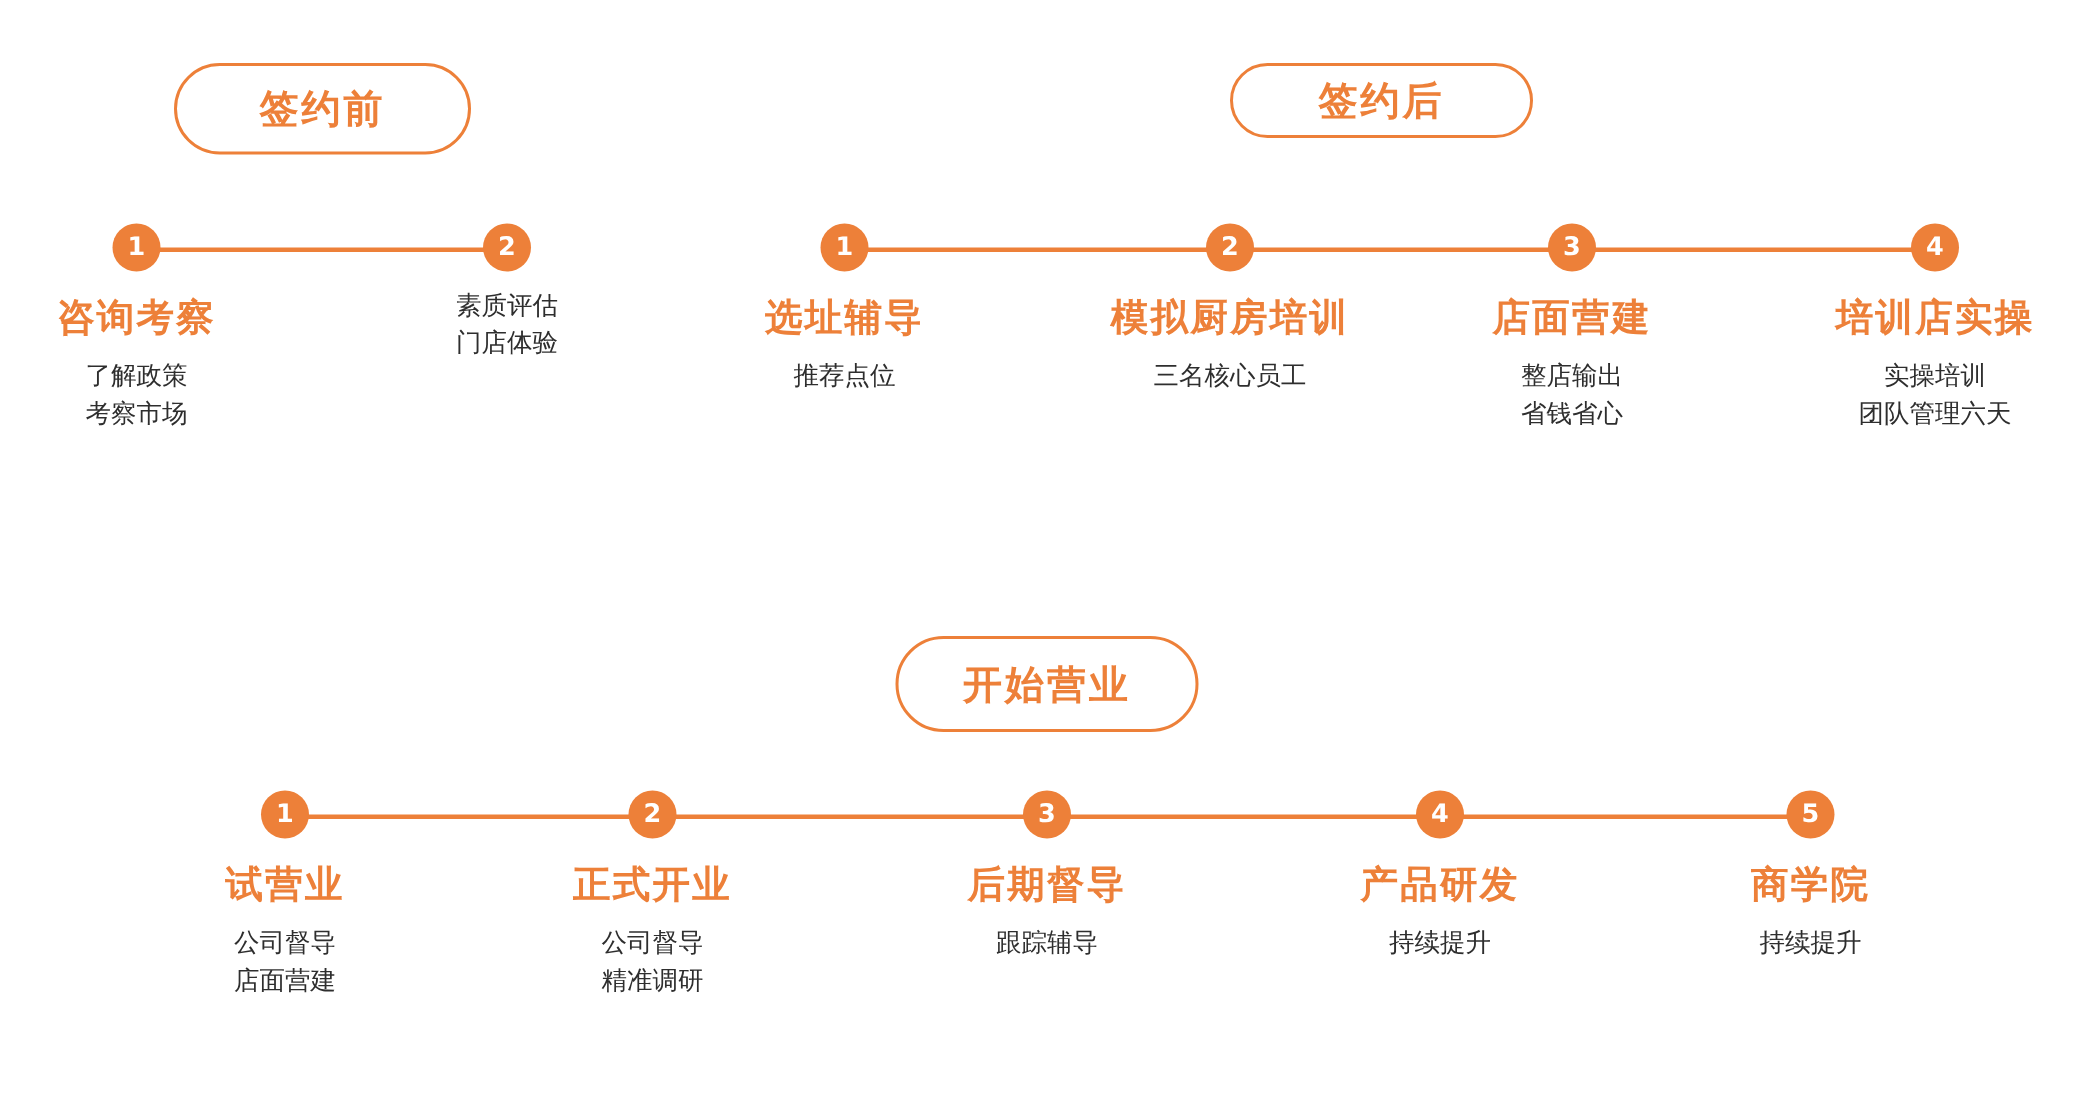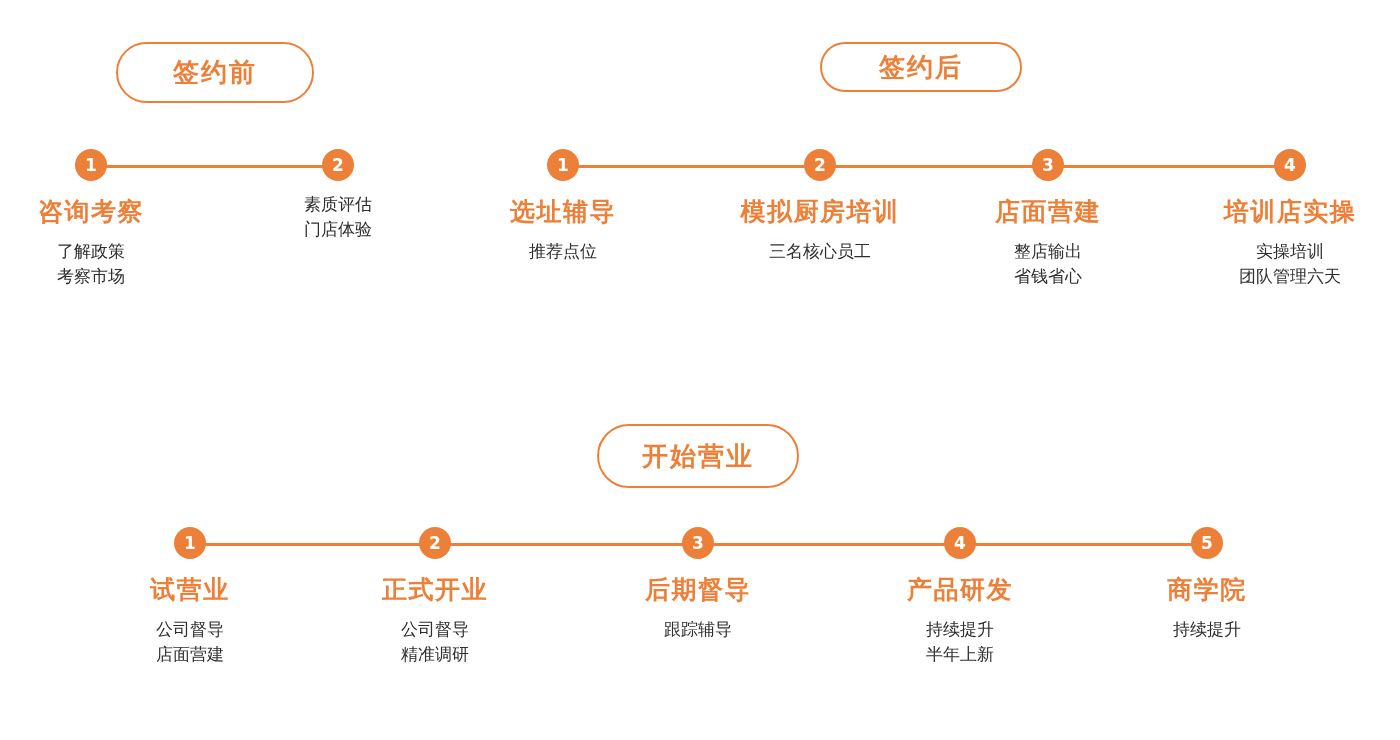--- a/index.html
+++ b/index.html
@@ -189,21 +189,20 @@
     <div class="node-lines">
       <div>跟踪辅导</div>
     </div>
   </div>
 
   <div class="node node-wide" style="left:900px;">
     <div class="circle">4</div>
     <div class="node-title">产品研发</div>
     <div class="node-lines">
       <div>持续提升</div>
-      <div>半年上新</div>
     </div>
   </div>
 
   <div class="node node-wide" style="left:1147px;">
     <div class="circle">5</div>
     <div class="node-title">商学院</div>
     <div class="node-lines">
       <div>持续提升</div>
     </div>
   </div>

